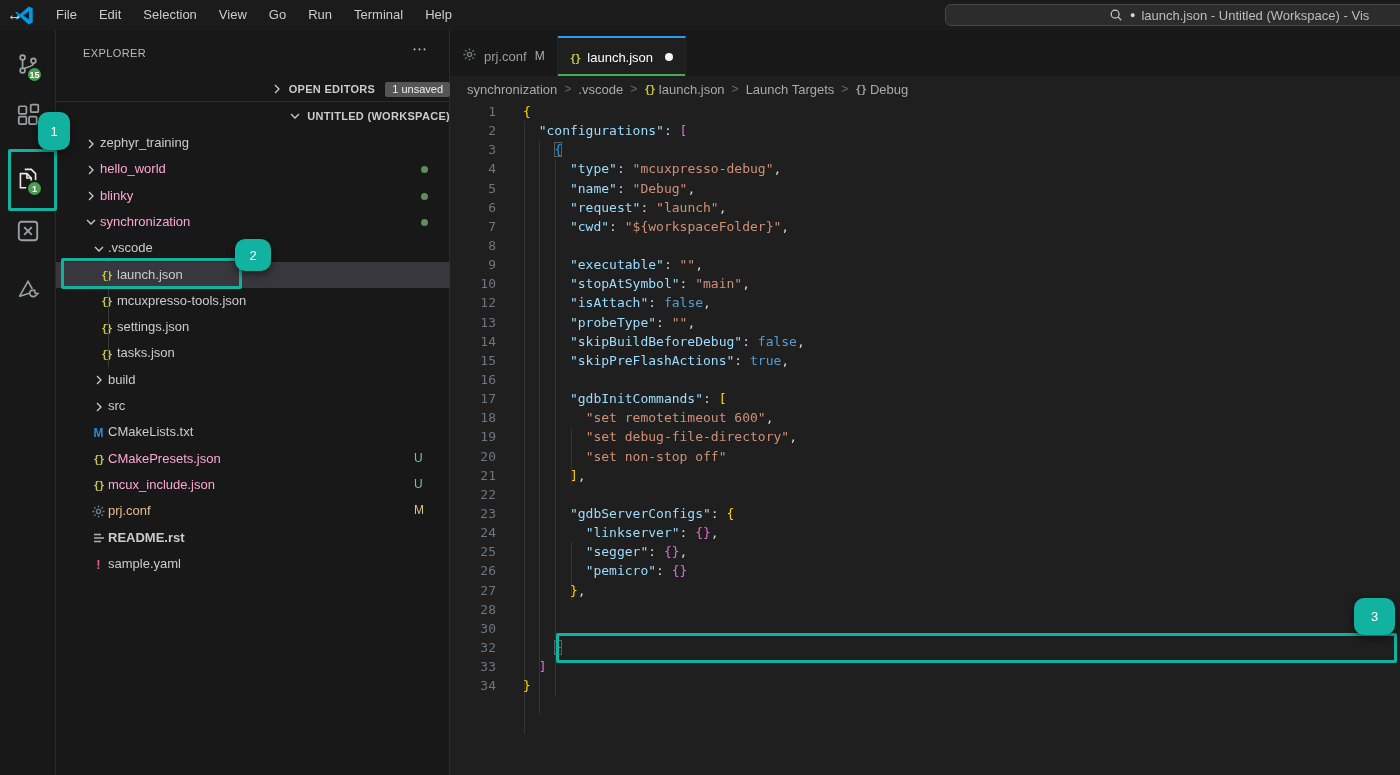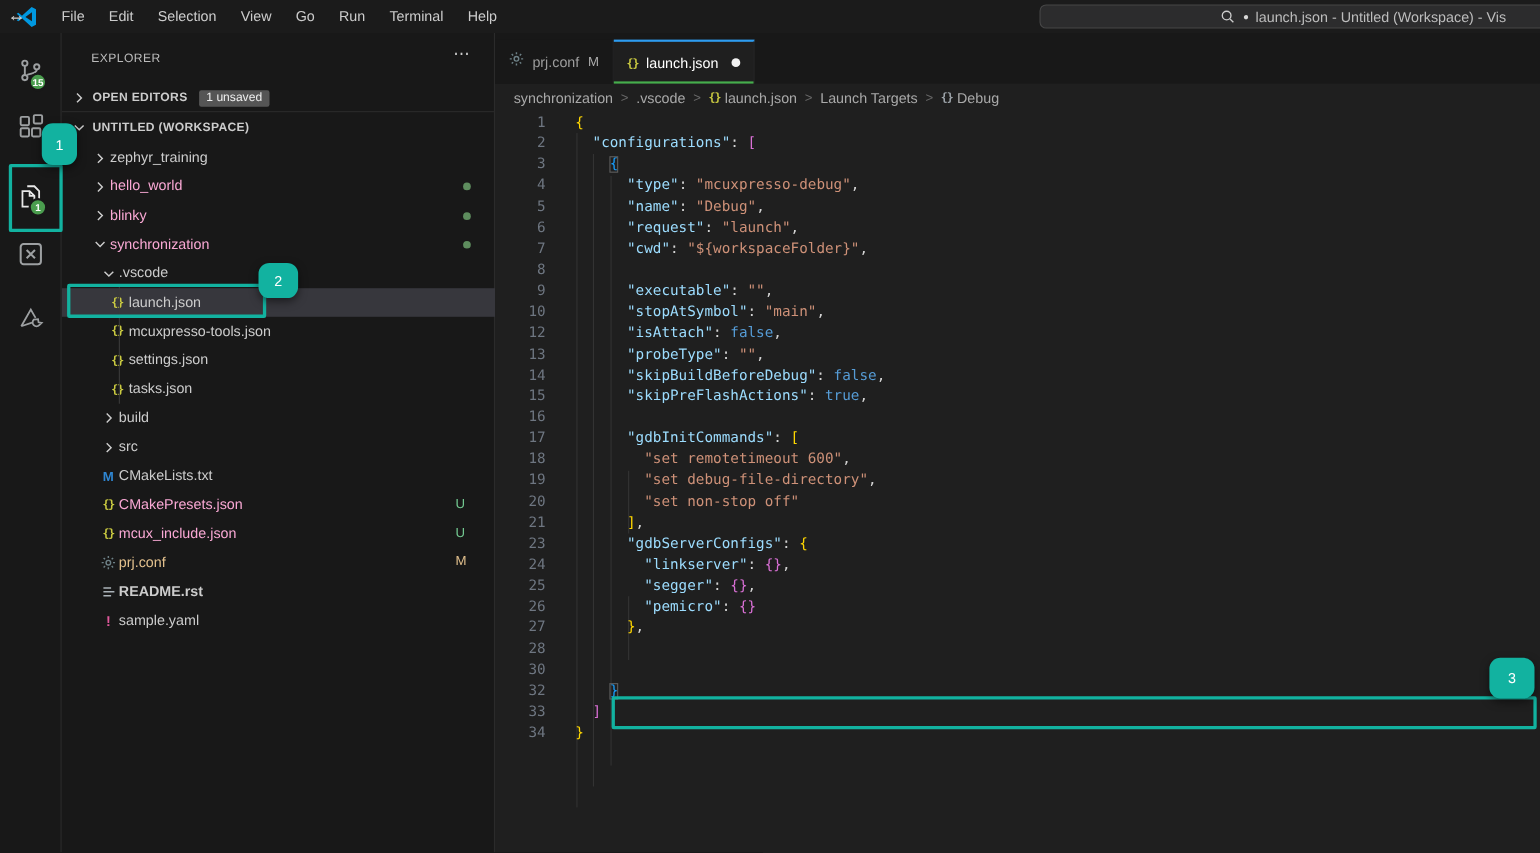--- a/index.html
+++ b/index.html
@@ -35,21 +35,21 @@
                border:2px solid #181818; }
 
   
   .sidebar { position:absolute; left:56px; top:30px; width:394px; height:745px;
              background:#181818; border-right:1px solid #2b2b2b; z-index:3; }
   .sb-title { position:absolute; left:27px; top:17px; color:#bbbbbb; font-size:11px;
               letter-spacing:.4px; }
   .sb-more { position:absolute; left:356px; top:10px; color:#cccccc; font-size:15px;
              letter-spacing:1px; }
   .sb-section { position:absolute; left:0; width:394px; height:26px; display:flex;
-                align-items:center; color:#cccccc; }
+                align-items:center; color:#cccccc;justify-content:flex-end; }
   .sb-sec-chevron { width:16px; margin-left:8px; display:flex; }
   .sb-sec-label { font-size:11px; font-weight:bold; letter-spacing:.3px; margin-left:4px; }
   .unsaved-badge { margin-left:10px; background:#555555; color:#efefef; font-size:11px;
                    padding:1px 7px 2px; border-radius:2px; }
   .sb-divider { position:absolute; left:0; top:71px; width:394px; height:1px; background:#2b2b2b; }
 
   .tree-row { position:absolute; left:0; width:394px; height:26px; }
   .tree-row.selected { background:#37373d; }
   .tree-icon { position:absolute; top:5px; width:17px; height:17px; display:flex;
                align-items:center; justify-content:center; }
@@ -408,20 +408,21 @@
       <div class="code-line"><span class="num">12</span><span class="txt"><span class="tk-p">      </span><span class="tk-k">"isAttach"</span><span class="tk-p">: </span><span class="tk-b">false</span><span class="tk-p">,</span></span></div>
       <div class="code-line"><span class="num">13</span><span class="txt"><span class="tk-p">      </span><span class="tk-k">"probeType"</span><span class="tk-p">: </span><span class="tk-s">""</span><span class="tk-p">,</span></span></div>
       <div class="code-line"><span class="num">14</span><span class="txt"><span class="tk-p">      </span><span class="tk-k">"skipBuildBeforeDebug"</span><span class="tk-p">: </span><span class="tk-b">false</span><span class="tk-p">,</span></span></div>
       <div class="code-line"><span class="num">15</span><span class="txt"><span class="tk-p">      </span><span class="tk-k">"skipPreFlashActions"</span><span class="tk-p">: </span><span class="tk-b">true</span><span class="tk-p">,</span></span></div>
       <div class="code-line"><span class="num">16</span><span class="txt"></span></div>
       <div class="code-line"><span class="num">17</span><span class="txt"><span class="tk-p">      </span><span class="tk-k">"gdbInitCommands"</span><span class="tk-p">: </span><span class="tk-g">[</span></span></div>
       <div class="code-line"><span class="num">18</span><span class="txt"><span class="tk-p">        </span><span class="tk-s">"set remotetimeout 600"</span><span class="tk-p">,</span></span></div>
       <div class="code-line"><span class="num">19</span><span class="txt"><span class="tk-p">        </span><span class="tk-s">"set debug-file-directory"</span><span class="tk-p">,</span></span></div>
       <div class="code-line"><span class="num">20</span><span class="txt"><span class="tk-p">        </span><span class="tk-s">"set non-stop off"</span></span></div>
       <div class="code-line"><span class="num">21</span><span class="txt"><span class="tk-p">      </span><span class="tk-g">]</span><span class="tk-p">,</span></span></div>
+      <div class="code-line"><span class="num">22</span><span class="txt"></span></div>
       <div class="code-line"><span class="num">23</span><span class="txt"><span class="tk-p">      </span><span class="tk-k">"gdbServerConfigs"</span><span class="tk-p">: </span><span class="tk-g">{</span></span></div>
       <div class="code-line"><span class="num">24</span><span class="txt"><span class="tk-p">        </span><span class="tk-k">"linkserver"</span><span class="tk-p">: </span><span class="tk-m">{}</span><span class="tk-p">,</span></span></div>
       <div class="code-line"><span class="num">25</span><span class="txt"><span class="tk-p">        </span><span class="tk-k">"segger"</span><span class="tk-p">: </span><span class="tk-m">{}</span><span class="tk-p">,</span></span></div>
       <div class="code-line"><span class="num">26</span><span class="txt"><span class="tk-p">        </span><span class="tk-k">"pemicro"</span><span class="tk-p">: </span><span class="tk-m">{}</span></span></div>
       <div class="code-line"><span class="num">27</span><span class="txt"><span class="tk-p">      </span><span class="tk-g">}</span><span class="tk-p">,</span></span></div>
       <div class="code-line"><span class="num">28</span><span class="txt"></span></div>
       <div class="code-line"><span class="num">30</span><span class="txt"></span></div>
       <div class="code-line"><span class="num">32</span><span class="txt"><span class="tk-p">    </span><span class="tk-u tk-match">}</span></span></div>
       <div class="code-line"><span class="num">33</span><span class="txt"><span class="tk-p">  </span><span class="tk-m">]</span></span></div>
       <div class="code-line"><span class="num">34</span><span class="txt"><span class="tk-g">}</span></span></div>

